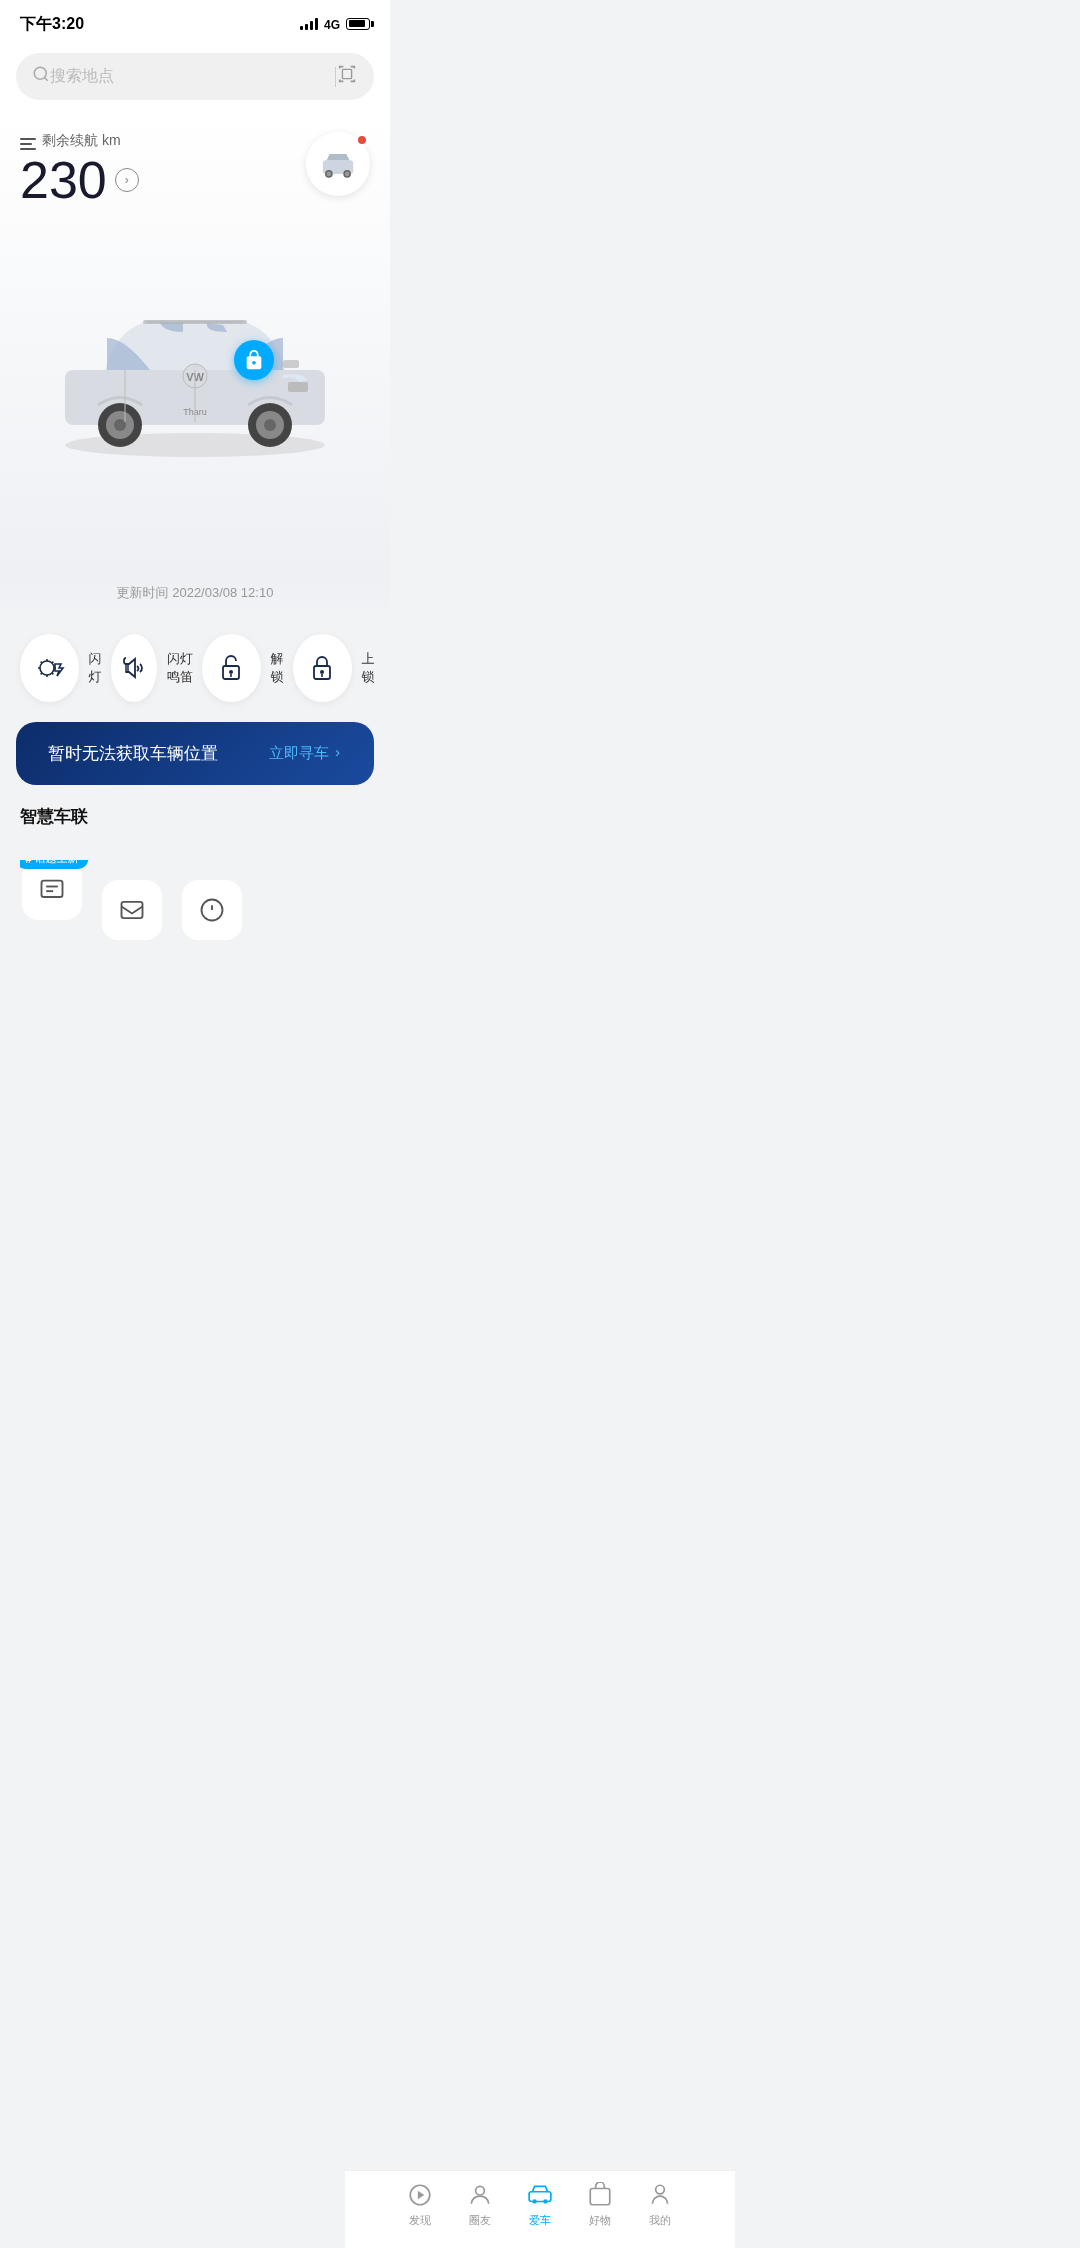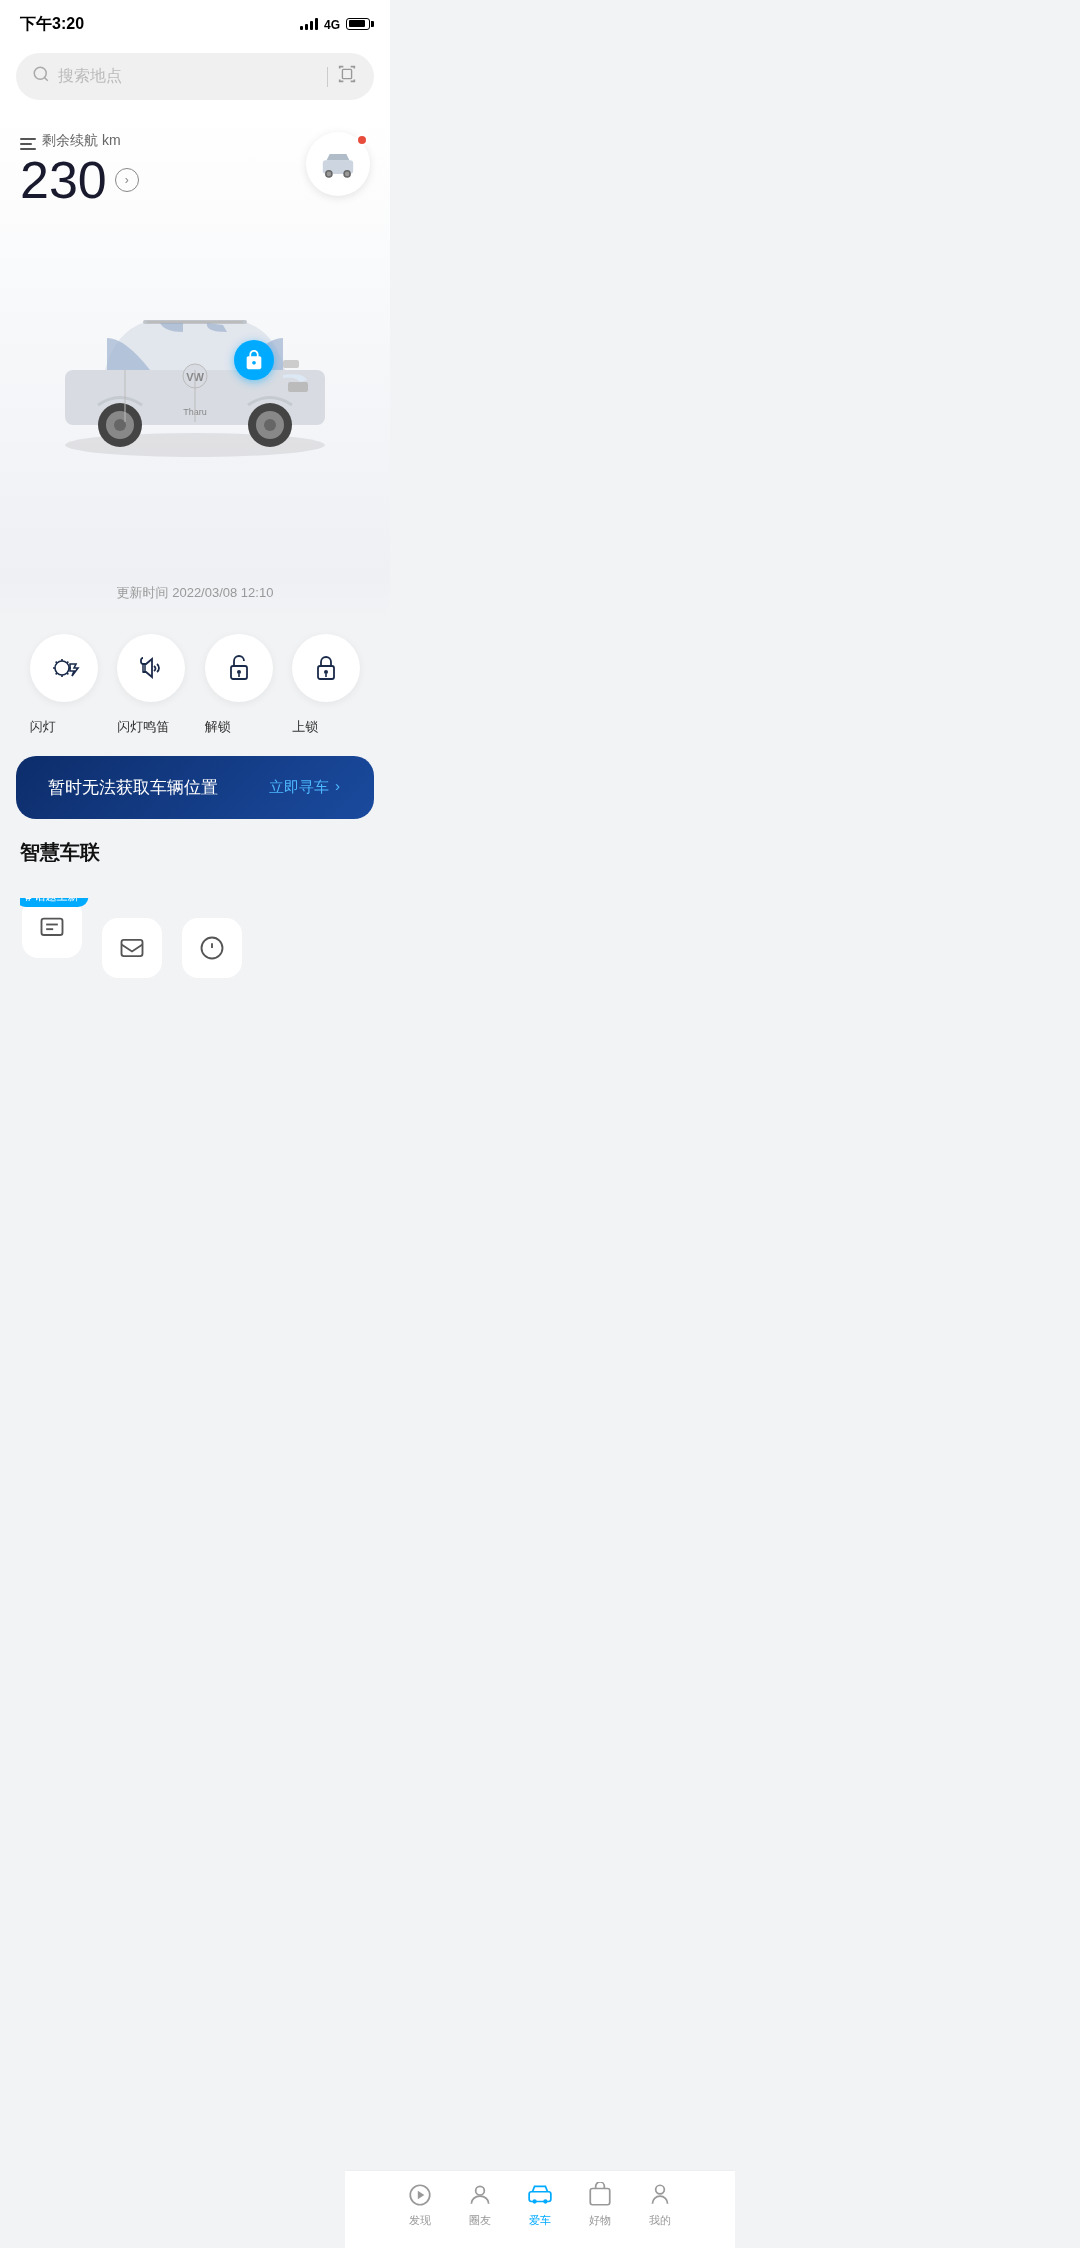--- a/index.html
+++ b/index.html
@@ -85,21 +85,21 @@
     .search-bar {
       background: #fff;
       padding: 10px 16px 16px;
     }
     .search-input-wrap {
       display: flex;
       align-items: center;
       background: #f0f0f0;
       border-radius: 24px;
       padding: 10px 16px;
-      gap: 8px;
+      gap: 0;
     }
     .search-icon-svg {
       color: #aaa;
       font-size: 18px;
     }
     .search-placeholder {
       flex: 1;
       font-size: 16px;
       color: #bbb;
     }
@@ -245,23 +245,23 @@
 
     
     .action-buttons {
       background: #f2f3f5;
       padding: 16px 20px 20px;
       display: flex;
       justify-content: space-around;
     }
     .action-btn {
       display: flex;
-      flex-direction: column;
-      align-items: flex-start;
-      gap: 16px;
+      flex-direction: row;
+      align-items: center;
+      gap: 10px;
     }
     .action-btn-circle {
       width: 68px;
       height: 68px;
       background: #fff;
       border-radius: 50%;
       display: flex;
       align-items: center;
       justify-content: center;
       box-shadow: 0 2px 8px rgba(0,0,0,0.06);
@@ -302,21 +302,21 @@
       font-size: 15px;
       font-weight: 500;
     }
 
     
     .smart-section {
       padding: 20px 20px 16px;
       background: #f2f3f5;
     }
     .section-title {
-      font-size: 20px;
+      font-size: 17px;
       font-weight: 600;
       color: #111;
       margin-bottom: 32px;
     }
 
     
     .smart-icons-row {
       display: flex;
       gap: 16px;
       padding-bottom: 4px;

